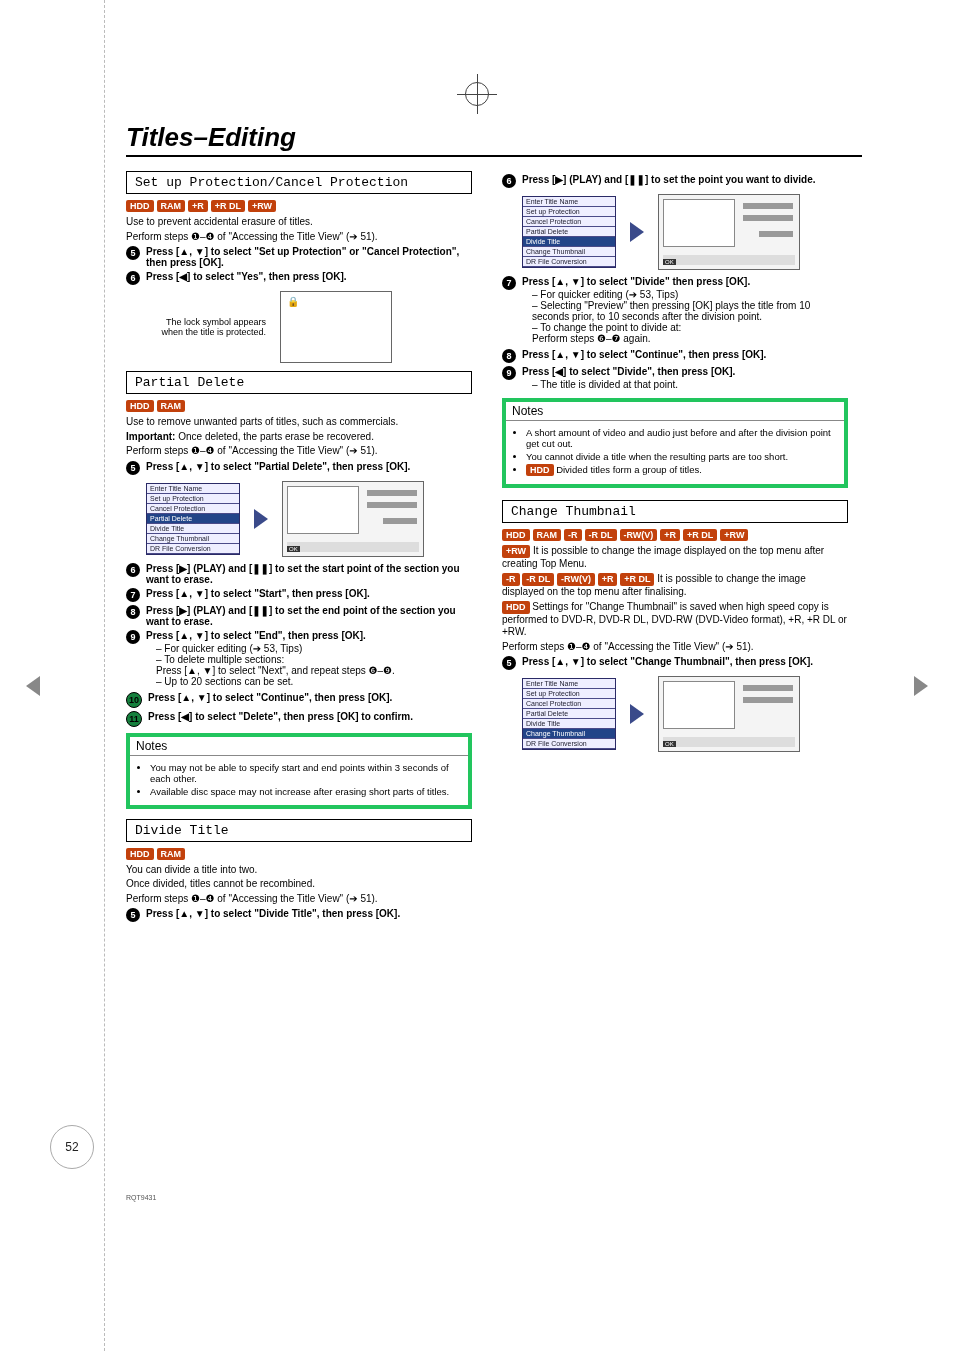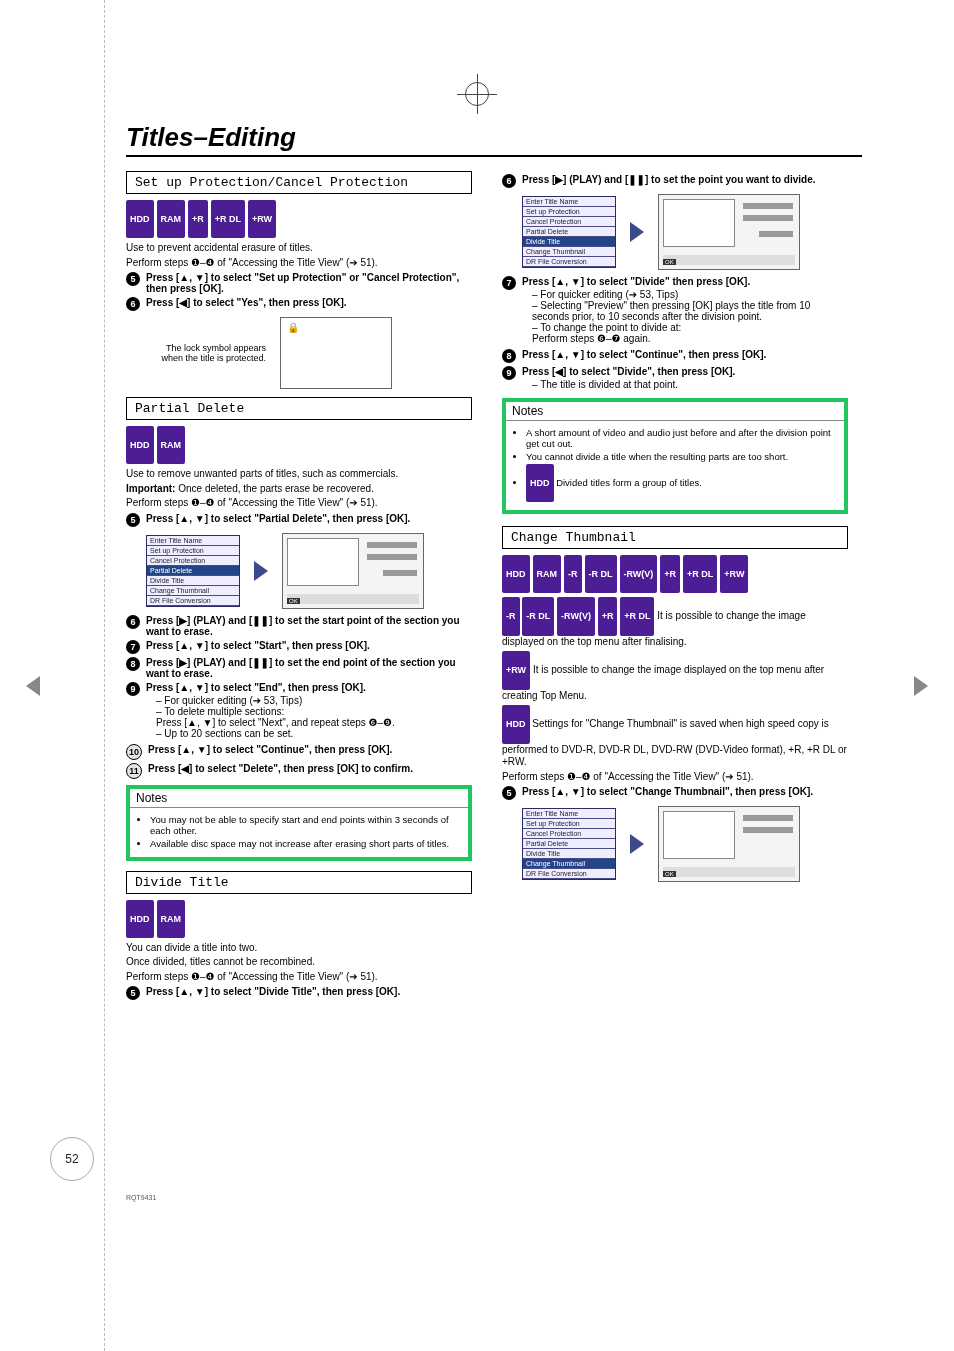--- a/index.html
+++ b/index.html
@@ -50,36 +50,36 @@
   .box-heading {
     border: 1px solid #000;
     padding: 3px 8px;
     font-size: 13px;
     margin: 0 0 6px 0;
     font-family: Liberation Mono, monospace;
   }
   .badges { margin: 2px 0 4px 0; display:flex; flex-wrap:wrap; gap:3px; }
   .badge {
     display:inline-block;
-    background:#4c1d95; color:#fff;
+    background:#c2410c; color:#fff;
     font-weight:bold;
     font-size:9px;
-    padding:14px 4px;
+    padding:1px 4px;
     border-radius:2px;
   }
   p { margin: 2px 0; font-size: 10px; line-height: 1.25; }
   .bold { font-weight: bold; }
   .step { display:flex; gap:6px; margin:3px 0; align-items:flex-start; }
   .step-num {
     display:inline-flex; align-items:center; justify-content:center;
     min-width:14px; height:14px; border-radius:50%;
     background:#000; color:#fff; font-size:9px; font-weight:bold;
   }
   .step-num.open {
-    background:#e5e5e5; color:#000; border:1px solid #000;
+    background:#15803d; color:#000; border:1px solid #000;
   }
   .step-body { flex:1; font-size:10px; }
   .step-body ul.dash { list-style:none; padding-left:10px; margin:2px 0; }
   .step-body ul.dash li::before { content:"– "; }
 
   .menu-demo { display:flex; gap:14px; align-items:center; margin:6px 0 6px 20px; }
   .menu-box { border:1px solid #2a2a66; width:92px; }
   .menu-item { font-size:7px; padding:1px 3px; color:#223; border-bottom:1px solid #4a4a88; background:#eef; }
   .menu-item.sel { background:#224488; color:#fff; }
   .arrow-right {
@@ -103,21 +103,21 @@
   .notes-body ul { margin:0; padding-left:12px; }
   .notes-body li { margin:2px 0; }
 
   .lock-demo { display:flex; gap:14px; align-items:center; margin:6px 0 8px 20px;text-align:right;}
   .lock-demo .txt { font-size:9px; width:120px; }
   .lock-demo .pic { border:1px solid #666; width:110px; height:70px; position:relative; }
   .lock-demo .pic::before {
     content:"🔒"; position:absolute; left:6px; top:4px; font-size:10px;
   }
   .page-num-circle {
-    position:absolute; left:50px; bottom:170px;
+    position:absolute; left:50px; bottom:182px;
     width:42px; height:42px; border:1px solid #aaa; border-radius:50%;
     display:flex; align-items:center; justify-content:center;
     font-size:12px; color:#222;
   }
   .footer-code {
     position:absolute; left:126px; bottom:150px; font-size:7px; color:#555;
   }
   .side-arrow {
     position:absolute; top:50%; width:0;height:0;
     border-top:10px solid transparent; border-bottom:10px solid transparent;
@@ -334,30 +334,30 @@
         <span class="badge">HDD</span>
         <span class="badge">RAM</span>
         <span class="badge">-R</span>
         <span class="badge">-R DL</span>
         <span class="badge">-RW(V)</span>
         <span class="badge">+R</span>
         <span class="badge">+R DL</span>
         <span class="badge">+RW</span>
       </div>
       <p>
+        <span class="badge">+RW</span>
+        <span> It is possible to change the image displayed on the top menu after creating Top Menu.</span>
+      </p>
+      <p>
         <span class="badge">-R</span>
         <span class="badge">-R DL</span>
         <span class="badge">-RW(V)</span>
         <span class="badge">+R</span>
         <span class="badge">+R DL</span>
         <span> It is possible to change the image displayed on the top menu after finalising.</span>
-      </p>
-      <p>
-        <span class="badge">+RW</span>
-        <span> It is possible to change the image displayed on the top menu after creating Top Menu.</span>
       </p>
       <p>
         <span class="badge">HDD</span>
         <span> Settings for "Change Thumbnail" is saved when high speed copy is performed to DVD-R, DVD-R DL, DVD-RW (DVD-Video format), +R, +R DL or +RW.</span>
       </p>
       <p>Perform steps ❶–❹ of "Accessing the Title View" (➔ 51).</p>
       <div class="step">
         <span class="step-num">5</span>
         <div class="step-body bold">Press [▲, ▼] to select "Change Thumbnail", then press [OK].</div>
       </div>

